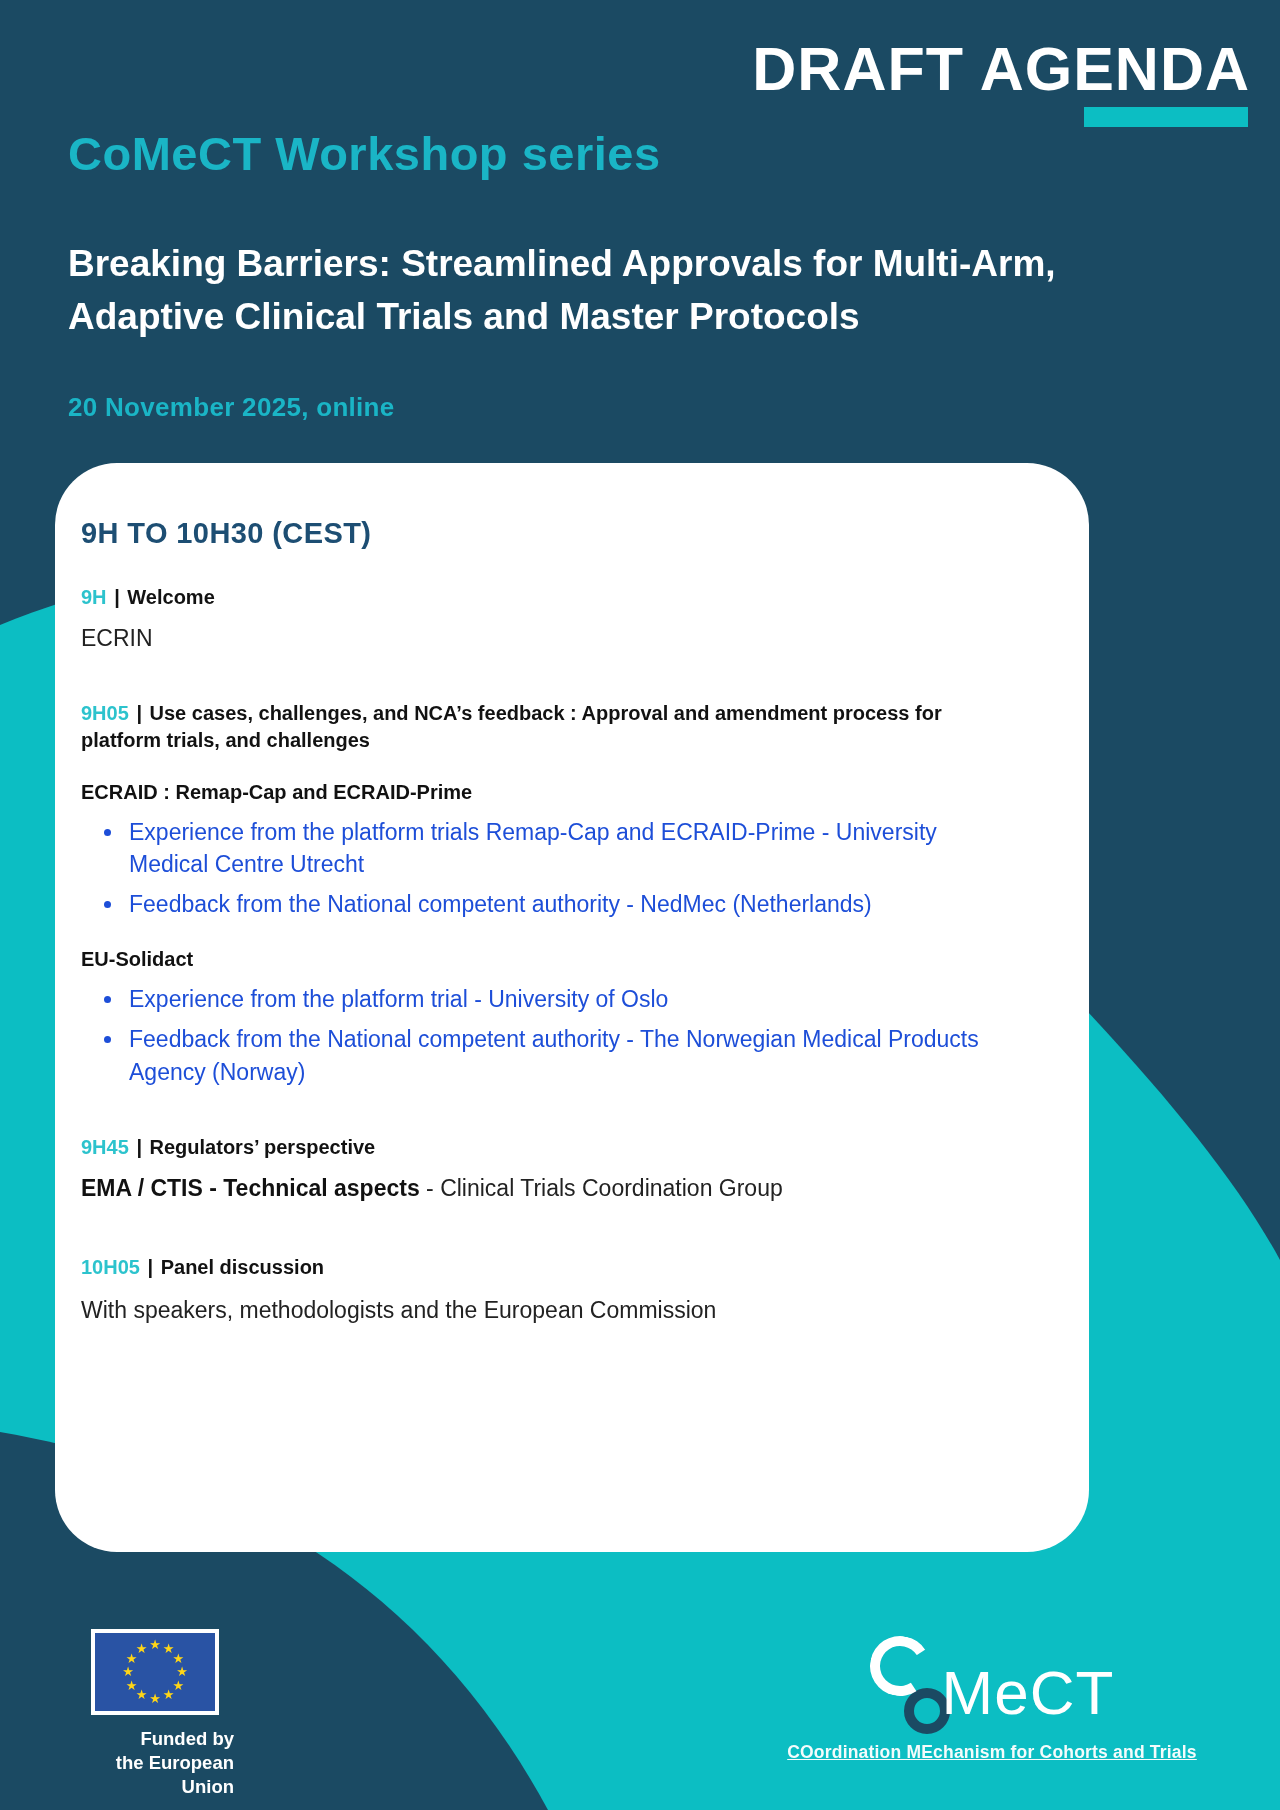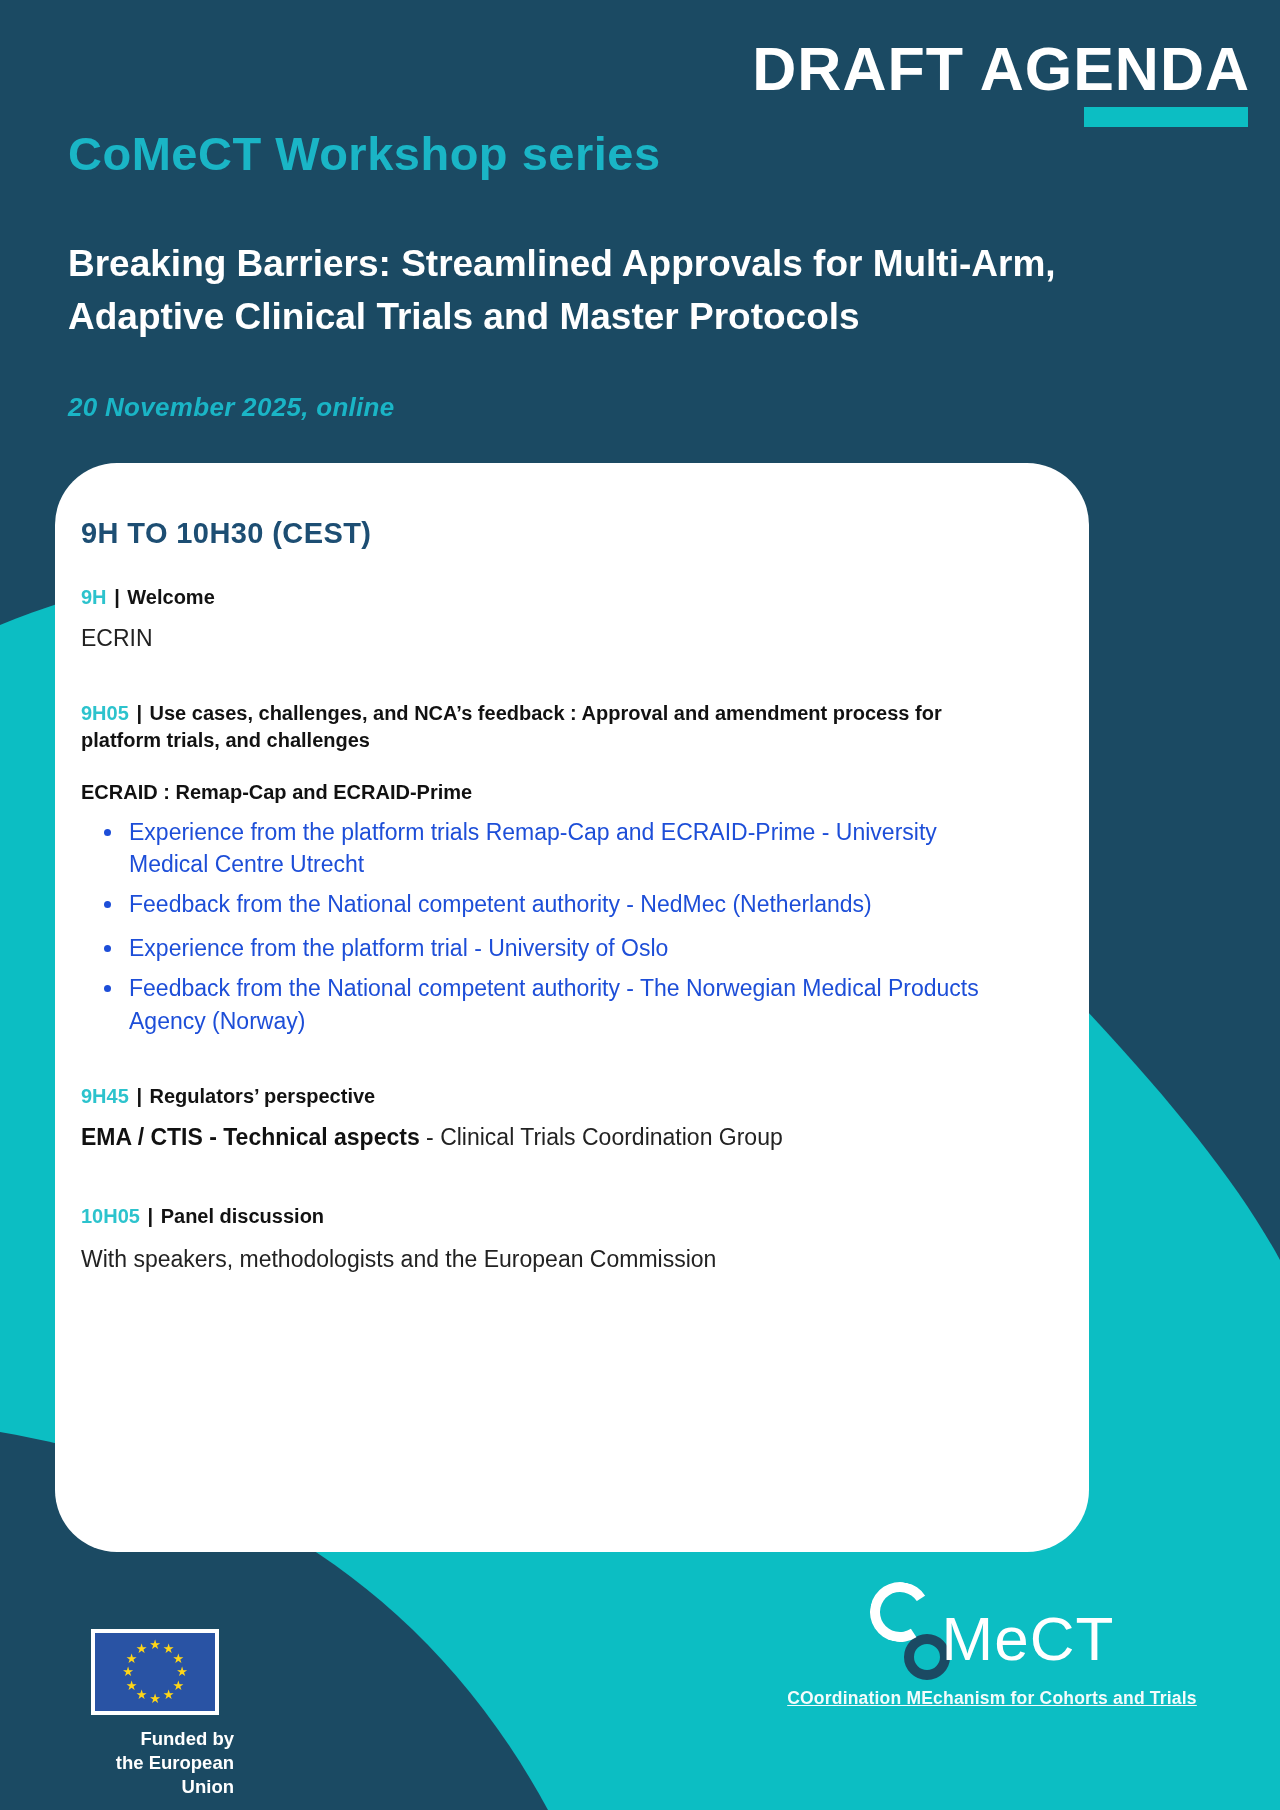--- a/index.html
+++ b/index.html
@@ -8,21 +8,21 @@
   }
   *{margin:0;padding:0;box-sizing:border-box;}
   body{font-family:"Liberation Sans",sans-serif;background:#333;}
   .page{position:relative;width:1280px;height:1810px;overflow:hidden;background:var(--navy);margin:0 auto;}
   .bg{position:absolute;left:0;top:0;width:1280px;height:1810px;}
 
   .kicker{position:absolute;top:34px;right:30px;color:#fff;font-size:61px;font-weight:700;letter-spacing:1px;}
   .kicker-bar{position:absolute;top:107px;right:32px;width:164px;height:20px;background:var(--teal-bg);}
   .series{position:absolute;left:68px;top:126px;color:var(--teal-accent);font-size:47px;font-weight:700;letter-spacing:0.5px;}
   .event-title{position:absolute;left:68px;top:238px;width:1060px;color:#fff;font-size:37px;font-weight:700;line-height:1.42;}
-  .date{position:absolute;left:68px;top:392px;color:var(--teal-accent);font-size:26px;font-weight:700;letter-spacing:0.3px;font-style:italic;}
+  .date{position:absolute;left:68px;top:392px;color:var(--teal-accent);font-size:26px;font-weight:700;letter-spacing:0.3px;}
 
   .card{position:absolute;left:55px;top:463px;width:1034px;height:1089px;background:#fff;border-radius:62px;
         padding:54px 70px 0 26px;color:var(--ink);}
   .range{color:var(--navy-deep);font-size:29px;font-weight:700;letter-spacing:0.4px;}
   .session-h{font-size:20px;font-weight:700;color:#121212;line-height:1.36;}
   .session-h .t{color:var(--time-teal);}
   .session-h .sep{font-weight:700;padding:0 2px;}
   .plain{font-size:23px;color:#222;line-height:1.35;}
   .plain b{color:#111;}
   .group-h{font-size:20px;font-weight:700;color:#111;}
@@ -51,21 +51,21 @@
   .eu-stars span:nth-child(5){transform:rotate(120deg) translateY(-27px) rotate(-120deg);}
   .eu-stars span:nth-child(6){transform:rotate(150deg) translateY(-27px) rotate(-150deg);}
   .eu-stars span:nth-child(7){transform:rotate(180deg) translateY(-27px) rotate(-180deg);}
   .eu-stars span:nth-child(8){transform:rotate(210deg) translateY(-27px) rotate(-210deg);}
   .eu-stars span:nth-child(9){transform:rotate(240deg) translateY(-27px) rotate(-240deg);}
   .eu-stars span:nth-child(10){transform:rotate(270deg) translateY(-27px) rotate(-270deg);}
   .eu-stars span:nth-child(11){transform:rotate(300deg) translateY(-27px) rotate(-300deg);}
   .eu-stars span:nth-child(12){transform:rotate(330deg) translateY(-27px) rotate(-330deg);}
   .eu-label{margin-top:12px;color:#fff;font-size:18.5px;font-weight:700;line-height:1.3;text-align:right;}
 
-  .comect{position:absolute;right:48px;top:1576px;width:480px;text-align:center;}
+  .comect{position:absolute;right:48px;top:1630px;width:480px;text-align:center;}
   .logo-row{display:flex;align-items:flex-end;justify-content:center;height:94px;}
   .c-ring{display:block;width:60px;height:60px;border:10px solid #fff;border-right-color:transparent;
           border-radius:50%;transform:rotate(12deg);align-self:flex-start;margin-top:6px;}
   .o-ring{display:block;width:46px;height:46px;border:10px solid var(--navy);border-radius:50%;
           margin-left:-26px;margin-bottom:-10px;}
   .logo-text{color:#fff;font-size:62px;font-weight:400;letter-spacing:1px;margin-left:-8px;line-height:1;}
   .tagline{margin-top:18px;color:#f4fcfc;font-size:17.5px;font-weight:700;letter-spacing:0.2px;text-decoration:underline;}
 </style>
 </head>
 <body>
@@ -101,20 +101,21 @@
       <span class="sep">|</span>
       <span class="st">Use cases, challenges, and NCA’s feedback : Approval and amendment process for platform trials, and challenges</span>
     </div>
 
     <div class="group-h g-ecraid">ECRAID : Remap-Cap and ECRAID-Prime</div>
     <ul>
       <li>Experience from the platform trials Remap-Cap and ECRAID-Prime - University Medical Centre Utrecht</li>
       <li>Feedback from the National competent authority - NedMec (Netherlands)</li>
     </ul>
 
+    <div class="group-h g-solidact">EU-Solidact</div>
     <ul>
       <li>Experience from the platform trial - University of Oslo</li>
       <li>Feedback from the National competent authority - The Norwegian Medical Products Agency (Norway)</li>
     </ul>
 
     <div class="session-h s-regulators">
       <span class="t">9H45</span>
       <span class="sep">|</span>
       <span class="st">Regulators’ perspective</span>
     </div>

